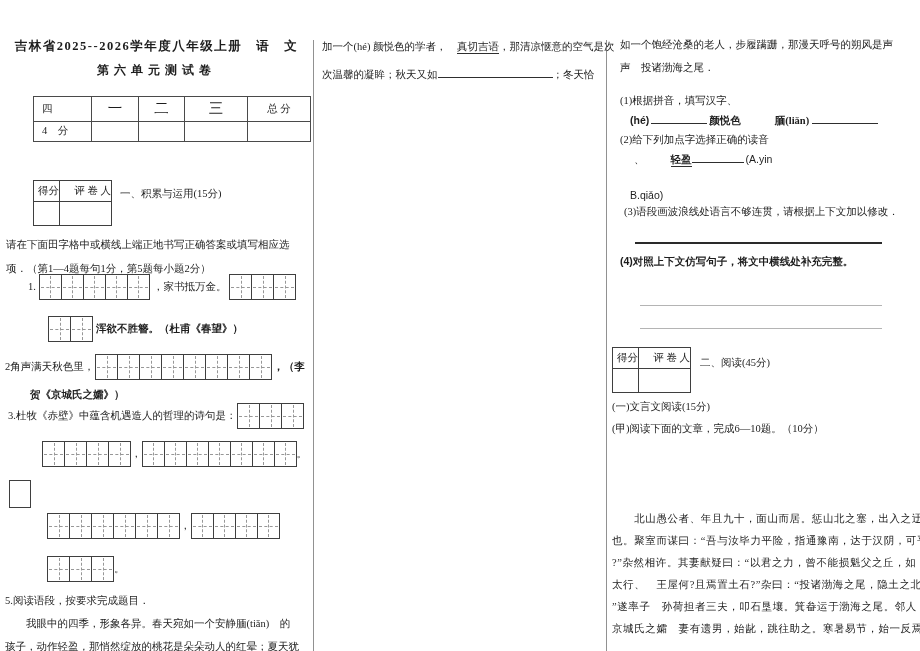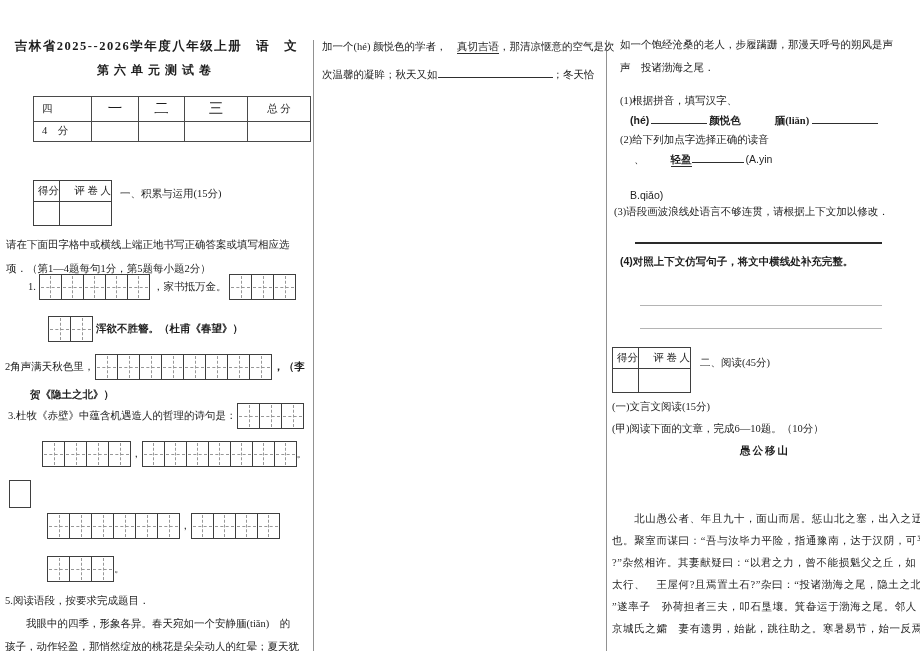--- a/index.html
+++ b/index.html
@@ -178,21 +178,21 @@
             <i class="ch"></i>
             <i class="cv"></i>
           </span>
           <span class="tzg">
             <i class="ch"></i>
             <i class="cv"></i>
           </span>
         </span>
       <span class="b">，（李</span>
     </div>
-    <div class="line b" style="left:30px;top:388px">贺《隐土之北》）</div>
+    <div class="line b" style="left:30px;top:388px">贺《京城氏之孀》）</div>
 
     <div class="row" style="left:8px;top:403px">
       <span>3.杜牧《赤壁》中蕴含机遇造人的哲理的诗句是：</span>
       <span class="tzg-grid" style="margin:0 0 0 1px">
           <span class="tzg">
             <i class="ch"></i>
             <i class="cv"></i>
           </span>
           <span class="tzg">
             <i class="ch"></i>
@@ -348,21 +348,21 @@
     <div class="line" style="left:18px;top:111px">
       <span class="sans b">(hé)</span><span class="blank" style="width:56px;margin:0 2px"></span><span class="b">颜悦色</span><span class="b" style="margin-left:34px">腼(liǎn)</span><span class="blank" style="width:66px;margin-left:3px"></span>
     </div>
 
     <div class="line" style="left:8px;top:133px">(2)给下列加点字选择正确的读音</div>
     <div class="line" style="left:22px;top:150px">
       <span>、</span><span class="b ulb" style="margin-left:26px">轻盈</span><span class="blank" style="width:52px"></span><span class="sans" style="margin-left:2px">(A.yin</span>
     </div>
     <div class="line sans" style="left:18px;top:188px">B.qiǎo)</div>
 
-    <div class="line" style="left:2px;top:205px">(3)语段画波浪线处语言不够连贯，请根据上下文加以修改．</div>
+    <div class="line" style="left:12px;top:205px">(3)语段画波浪线处语言不够连贯，请根据上下文加以修改．</div>
     <div class="hr-solid" style="left:23px;top:242px;width:247px"></div>
 
     <div class="line sans b" style="left:8px;top:254px">(4)对照上下文仿写句子，将文中横线处补充完整。</div>
     <div class="hr-gray" style="left:28px;top:305px;width:242px"></div>
     <div class="hr-gray" style="left:28px;top:328px;width:242px"></div>
 
     <table class="gb-table" style="left:0;top:347px">
       <tbody>
           <tr style="height:21px">
         <td style="width:26px">得分</td>
@@ -371,21 +371,20 @@
       <tr style="height:24px">
         <td></td>
         <td></td>
       </tr>
     </tbody>
       </table>
     <div class="line" style="left:88px;top:356px">二、阅读(45分)</div>
 
     <div class="line" style="left:0;top:400px">(一)文言文阅读(15分)</div>
     <div class="line" style="left:0;top:422px">(甲)阅读下面的文章，完成6—10题。（10分）</div>
-    <div class="line b ctr" style="left:0;top:444px;width:306px;letter-spacing:2px">愚公移山</div>
 
     <div class="passage">
       <div class="line" style="left:0;top:512px">　　北山愚公者、年且九十，面山而居。惩山北之塞，出入之迂</div>
       <div class="line" style="left:0;top:534px">也。聚室而谋曰：“吾与汝毕力平险，指通豫南，达于汉阴，可乎</div>
       <div class="line" style="left:0;top:556px">?”杂然相许。其妻献疑曰：“以君之力，曾不能损魁父之丘，如</div>
       <div class="line" style="left:0;top:578px">太行、　王屋何?且焉置土石?”杂曰：“投诸渤海之尾，隐土之北。</div>
       <div class="line" style="left:0;top:600px">”遂率子　孙荷担者三夫，叩石垦壤。箕畚运于渤海之尾。邻人</div>
       <div class="line" style="left:0;top:622px">京城氏之孀　妻有遗男，始龀，跳往助之。寒暑易节，始一反焉．</div>
     </div>
   </section>

